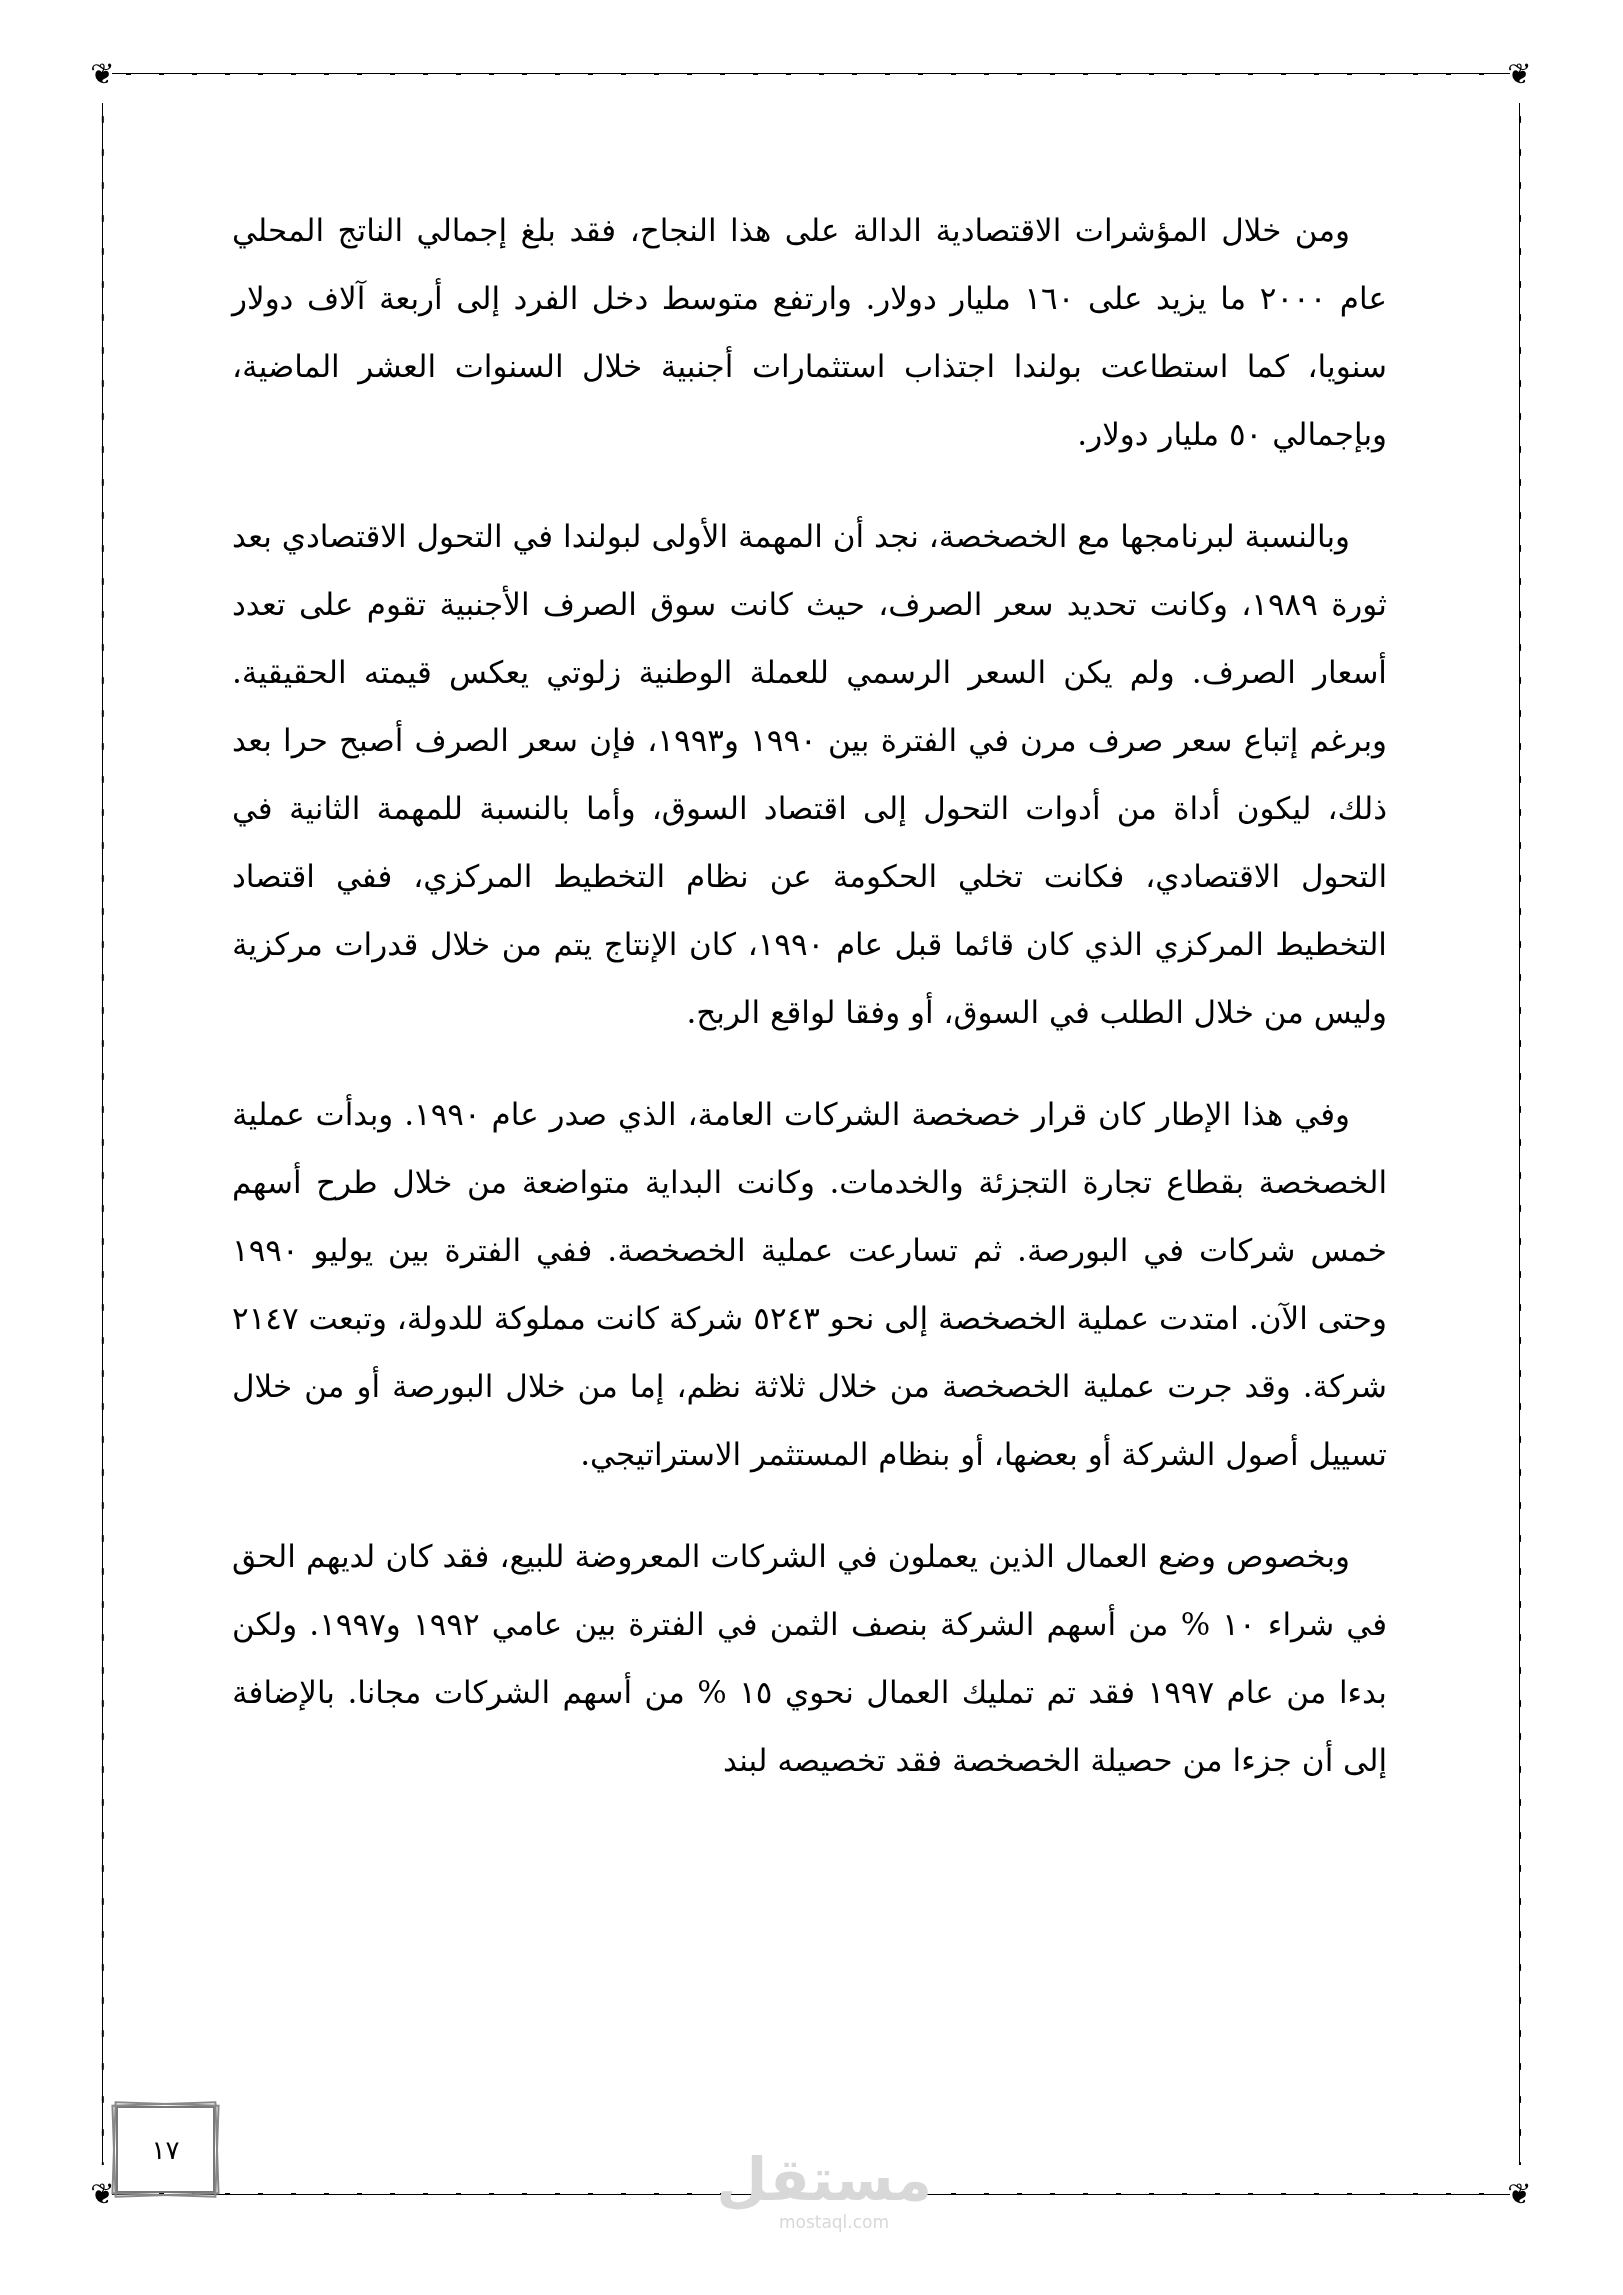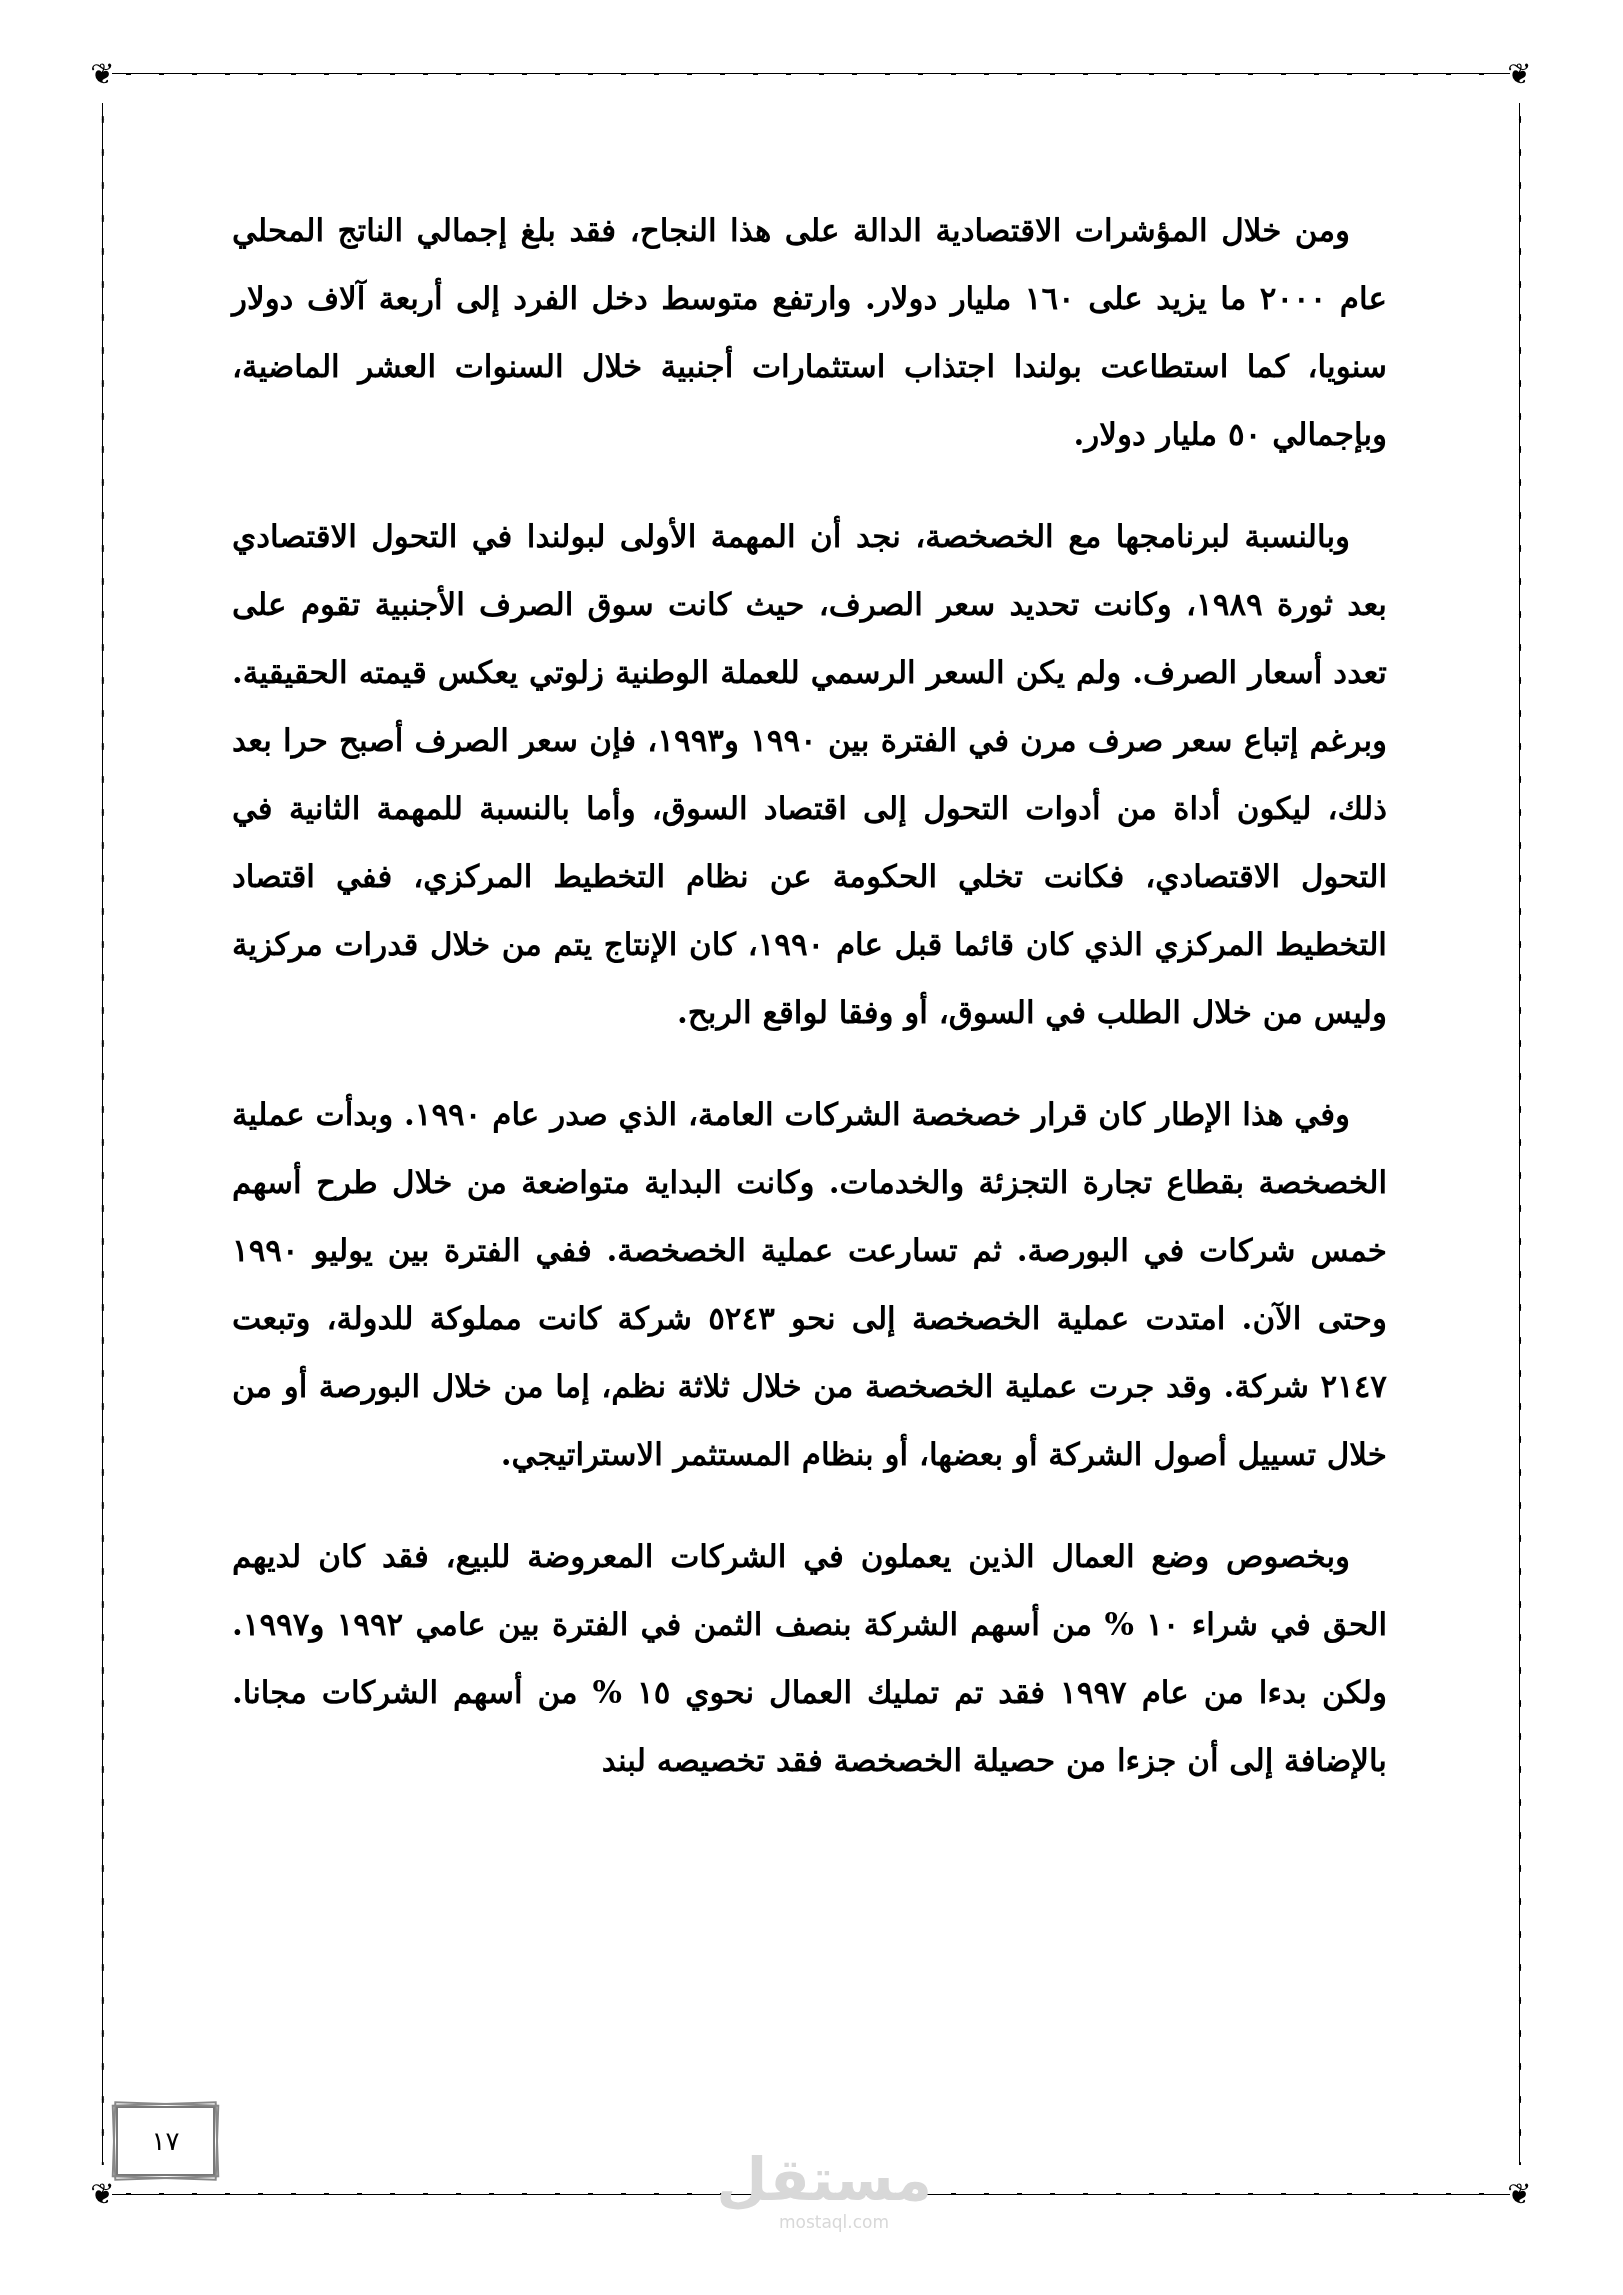--- a/index.html
+++ b/index.html
@@ -37,25 +37,25 @@
   .corner.bl { left: 0; bottom: -6.5px; }
   .corner.br { right: 0; bottom: -6.5px; }
 
   
   .content {
     position: absolute; left: 232px; top: 196px; width: 1155px;
     direction: rtl; text-align: justify;
     font-family: "DejaVu Serif", serif; font-size: 31px; line-height: 68px;
     color: #000;
   }
-  .content p { margin: 0 0 34px 0; text-indent: 37px; text-align-last: right; font-weight: bold; }
+  .content p { margin: 0 0 34px 0; text-indent: 37px; text-align-last: right; }
 
   
   .page-num {
-    position: absolute; left: 116px; top: 2106px; width: 99px; height: 70px;
+    position: absolute; left: 116px; top: 2106px; width: 99px; height: 87px;
     border: 2.6px solid #777; box-sizing: border-box;
     display: flex; align-items: center; justify-content: center;
     font-family: "DejaVu Serif", serif; font-size: 26px; color: #000;
   }
   .page-num::before, .page-num::after {
     content: ""; position: absolute; border: 2px solid #888;
     left: -5.2px; right: -5.2px; top: -5.2px; bottom: -5.2px;
   }
   .page-num::before { transform: rotate(-2deg); }
   .page-num::after { transform: rotate(2deg); }

